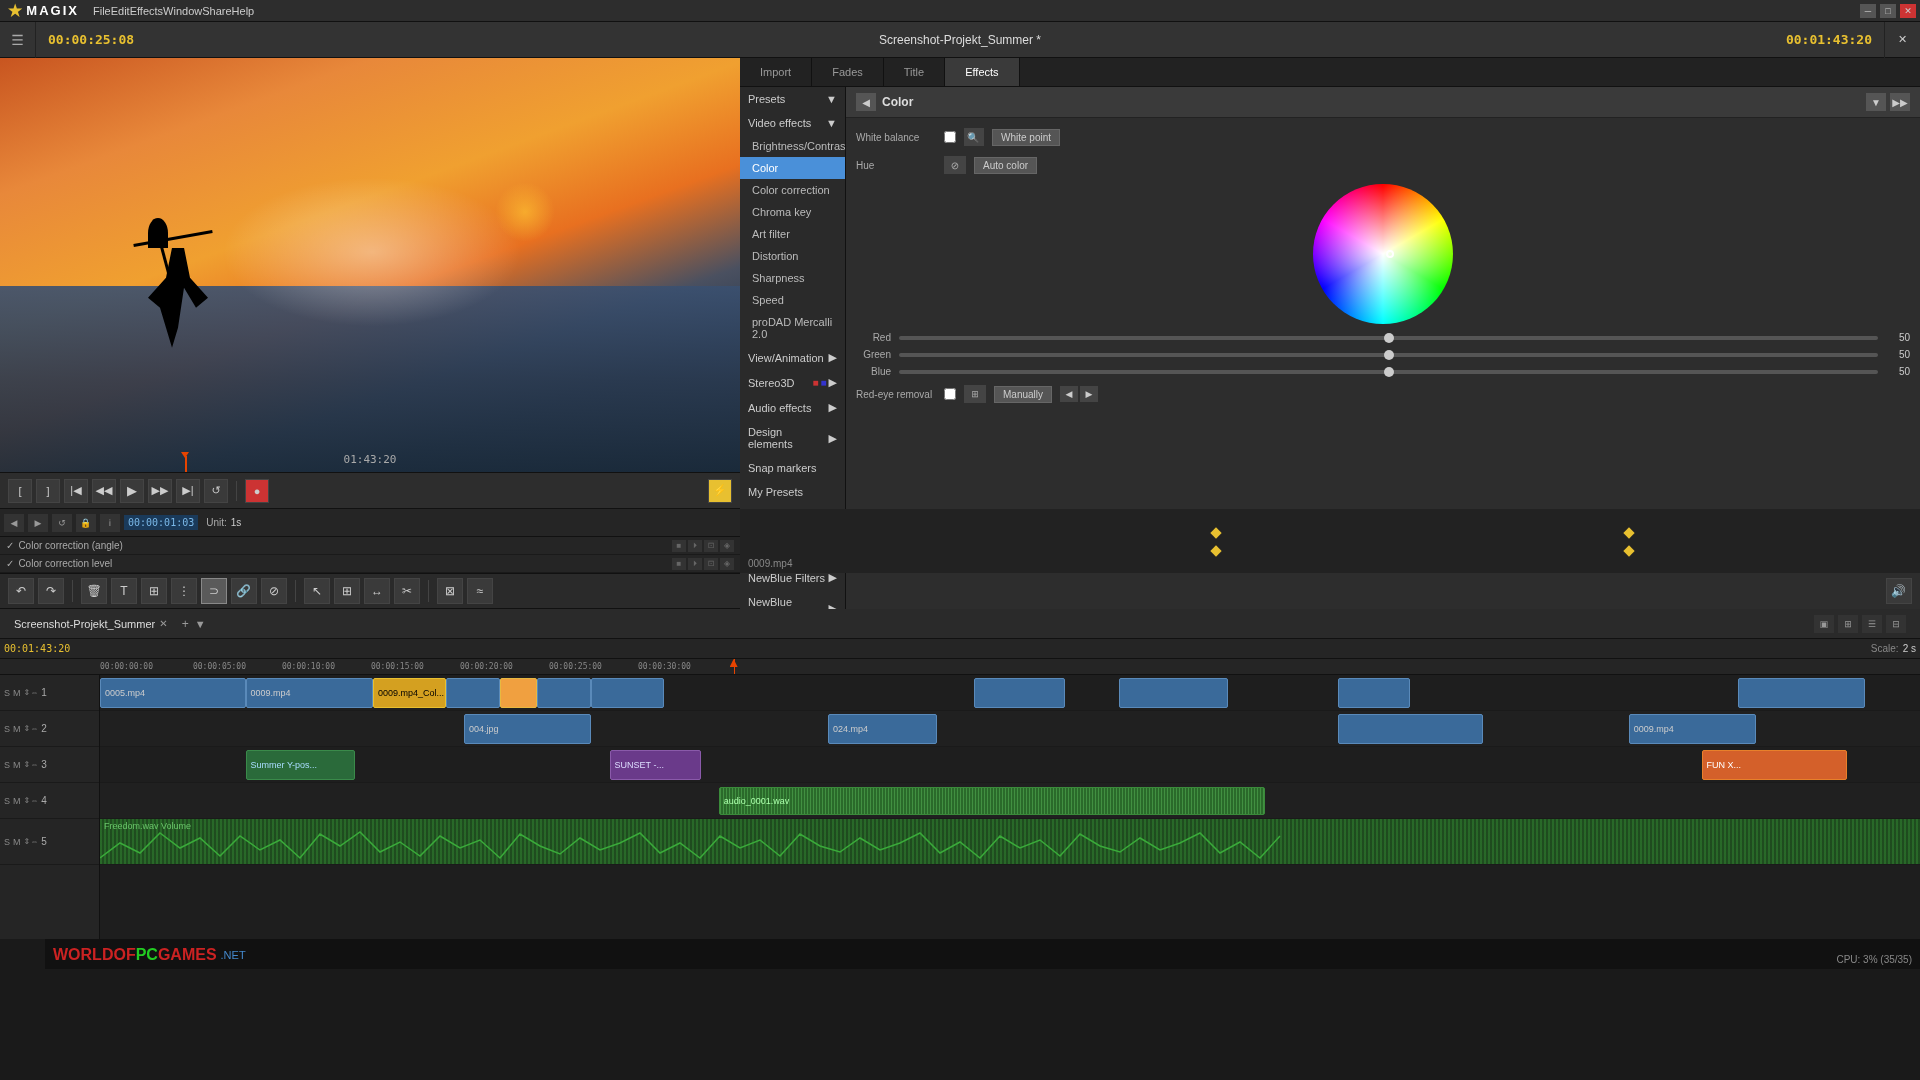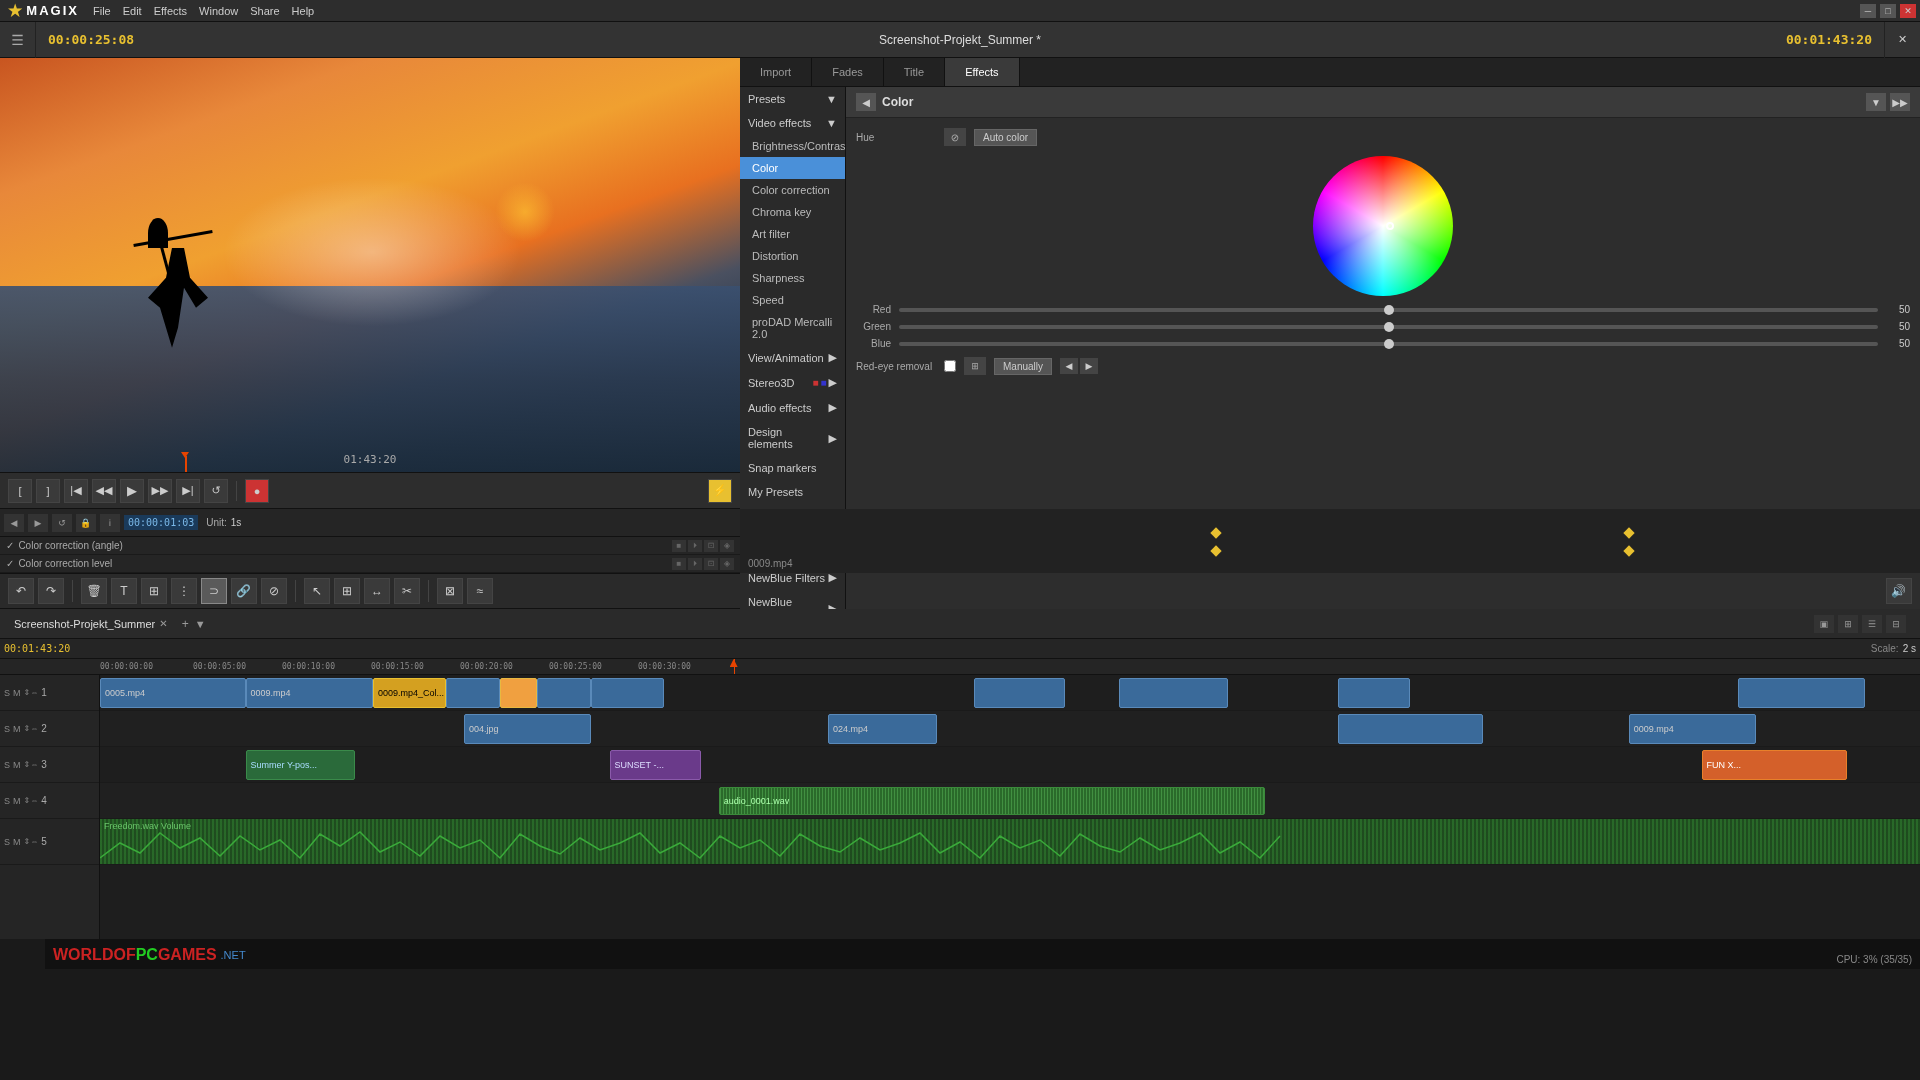--- a/index.html
+++ b/index.html
@@ -10,21 +10,21 @@
       background: #2d2d2d;
       height: 22px;
       display: flex;
       align-items: center;
       padding: 0 8px;
       gap: 14px;
       border-bottom: 1px solid #111;
       position: relative;
     }
     #top-menubar .logo { color: #fff; font-weight: bold; font-size: 12px; display: flex; align-items: center; gap: 4px; }
-    #top-menubar .menu-items { display: flex; gap: 12px; }
+    #top-menubar .menu-items { display: flex; }
     #top-menubar .menu-item { color: #ccc; cursor: pointer; font-size: 11px; }
     #top-menubar .window-controls { position: absolute; right: 4px; display: flex; gap: 4px; }
     #top-menubar .win-btn { width: 16px; height: 14px; background: #555; border: none; cursor: pointer; color: #ccc; font-size: 9px; display: flex; align-items: center; justify-content: center; }
 
     
     #main-header {
       background: #333;
       height: 36px;
       display: flex;
       align-items: center;
@@ -684,20 +684,26 @@
           </div>
           <div class="panel-controls">
             <button class="panel-btn">▼</button>
             <button class="panel-btn">▶▶</button>
           </div>
         </div>
 
         <div id="color-panel-body">
 
 
+          <div id="wb-row">
+            <div id="wb-label">White balance</div>
+            <input type="checkbox" id="wb-checkbox" style="">
+            <button id="wb-eyedropper">🔍</button>
+            <button id="wb-btn">White point</button>
+          </div>
 
           <div id="hue-row">
             <div id="hue-label">Hue</div>
             <button id="hue-icon" style="background:#444;border:none;color:#aaa;font-size:10px;cursor:pointer;width:22px;height:18px;">⊘</button>
             <button id="auto-color-btn">Auto color</button>
           </div>
 
           <div id="color-wheel-container">
             <div style="position:relative;">
               <div id="color-wheel"></div>

